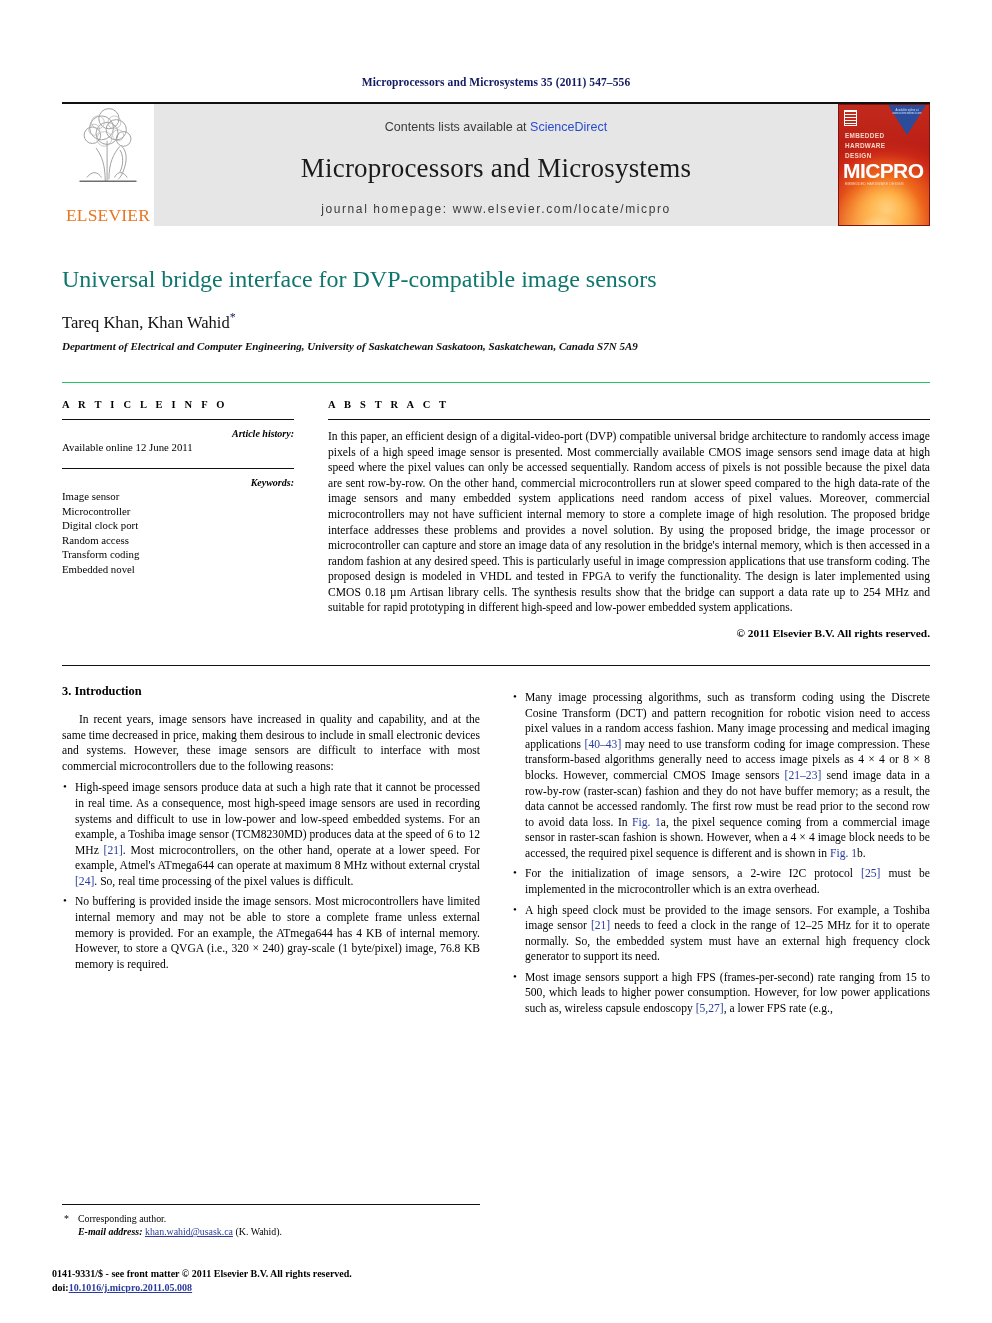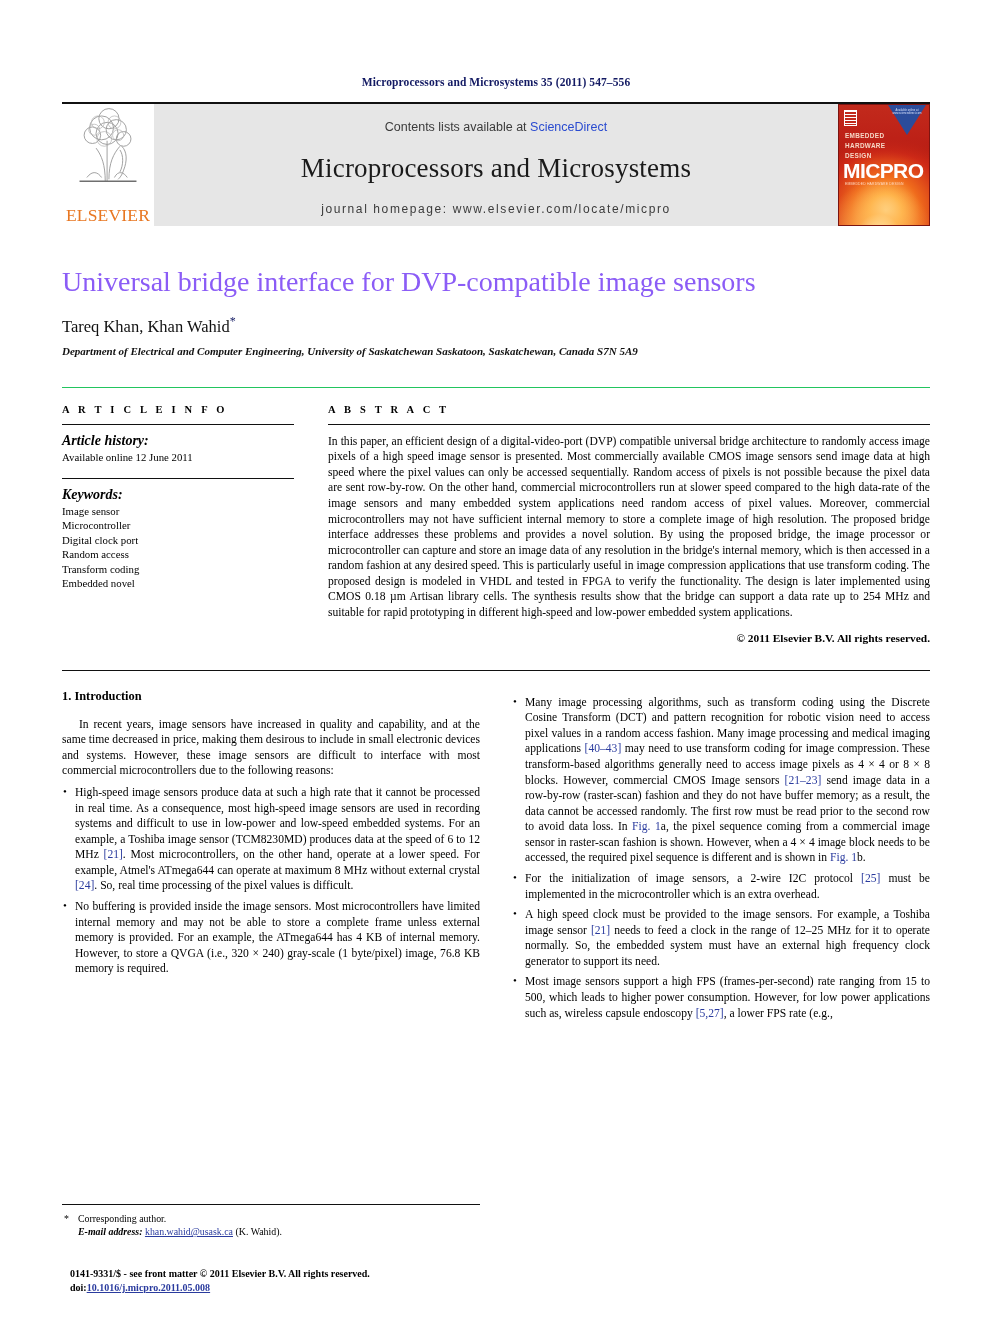--- a/index.html
+++ b/index.html
@@ -111,22 +111,22 @@
   }
   .cover .flare{
     position:absolute;left:-10%;bottom:-14%;width:120%;height:55%;
     background:radial-gradient(ellipse at 45% 95%, rgba(255,246,200,.95) 0%, rgba(255,186,90,.65) 28%, rgba(207,55,20,0) 66%);
   }
 
   
   .titleblock{margin-top:40px;}
   h1.title{
     font-family:"Liberation Serif",serif;
-    font-weight:normal;font-size:28px;line-height:1.15;
-    margin:12px 0 16px 0;color:#8b5cf6;
+    font-weight:normal;font-size:24px;line-height:1.15;
+    margin:12px 0 16px 0;color:#0f766e;
   }
   .authors{
     font-family:"Liberation Serif",serif;
     font-size:16.5px;margin:0 0 8px 0;color:#111;
   }
   .authors .star{color:#131a63;font-size:12px;vertical-align:super;}
   .affil{
     font-family:"Liberation Serif",serif;
     font-style:italic;font-weight:bold;font-size:11px;color:#111;margin:0;
   }
@@ -140,21 +140,21 @@
   .col-abs{flex:1;}
   .sechead{
     font-family:"Liberation Serif",serif;
     font-weight:bold;font-size:10.5px;letter-spacing:3.2px;
     margin:16px 0 9px 0;
   }
   .rule{border-top:1.6px solid #111;}
   .rule-thin{border-top:1px solid #111;}
   .info-sub{
     font-family:"Liberation Serif",serif;
-    font-style:italic;font-weight:bold;font-size:14px;margin:8px 0 1px 0;
+    font-style:italic;font-weight:bold;font-size:10px;margin:8px 0 1px 0;text-align:right;
   }
   .info-line{font-size:10.8px;line-height:1.32;}
   .kw-list{margin:0;padding:0;list-style:none;}
   .kw-list li{font-size:10.8px;line-height:1.34;}
   .abs-body{
     font-size:11.6px;line-height:1.345;text-align:justify;
     margin-top:9px;
   }
   .abs-copy{
     text-align:right;font-weight:bold;font-size:11.4px;margin-top:11px;
@@ -187,21 +187,21 @@
   
   .footnote{
     position:absolute;left:62px;bottom:84px;width:418px;
     border-top:1px solid #111;padding-top:7px;
   }
   .fn-line{font-size:9.9px;line-height:1.38;padding-left:16px;position:relative;}
   .fn-line .fnstar{position:absolute;left:2px;top:0;}
   .fn-em{font-style:italic;font-weight:bold;}
   .fn-mail{color:#2a3b9e;}
   .colophon{
-    position:absolute;left:70px;bottom:28px;width:430px;
+    position:absolute;left:52px;bottom:28px;width:430px;
     font-size:10px;line-height:1.4;font-weight:bold;
   }
   .colophon .doi{color:#2a3b9e;font-weight:bold;}
 </style>
 </head>
 <body>
 
 <div class="page">
 
   <div class="runhead">Microprocessors and Microsystems 35 (2011) 547–556</div>
@@ -291,21 +291,21 @@
       <div class="sechead">A B S T R A C T</div>
       <div class="rule"></div>
       <div class="abs-body">In this paper, an efficient design of a digital-video-port (DVP) compatible universal bridge architecture to randomly access image pixels of a high speed image sensor is presented. Most commercially available CMOS image sensors send image data at high speed where the pixel values can only be accessed sequentially. Random access of pixels is not possible because the pixel data are sent row-by-row. On the other hand, commercial microcontrollers run at slower speed compared to the high data-rate of the image sensors and many embedded system applications need random access of pixel values. Moreover, commercial microcontrollers may not have sufficient internal memory to store a complete image of high resolution. The proposed bridge interface addresses these problems and provides a novel solution. By using the proposed bridge, the image processor or microcontroller can capture and store an image data of any resolution in the bridge's internal memory, which is then accessed in a random fashion at any desired speed. This is particularly useful in image compression applications that use transform coding. The proposed design is modeled in VHDL and tested in FPGA to verify the functionality. The design is later implemented using CMOS 0.18 µm Artisan library cells. The synthesis results show that the bridge can support a data rate up to 254 MHz and suitable for rapid prototyping in different high-speed and low-power embedded system applications.</div>
       <div class="abs-copy">© 2011 Elsevier B.V. All rights reserved.</div>
     </div>
   </div>
 
   <div class="body2">
 
     <div class="bcol">
-      <h2 class="h2">1. Introduction</h2>
+      <h2 class="h2">3. Introduction</h2>
       <p class="para">In recent years, image sensors have increased in quality and capability, and at the same time decreased in price, making them desirous to include in small electronic devices and systems. However, these image sensors are difficult to interface with most commercial microcontrollers due to the following reasons:</p>
       <ul class="bul">
         <li>High-speed image sensors produce data at such a high rate that
           it cannot be processed in real time. As a consequence, most high-speed image sensors are used in recording
           systems and difficult to use in low-power and low-speed embedded systems. For an example, a Toshiba image
           sensor (TCM8230MD) produces data at the speed of 6 to 12 MHz <a class="ref" href="#">[21]</a>. Most microcontrollers, on the other hand,
           operate at a lower speed. For example, Atmel's ATmega644 can operate at maximum 8 MHz without external
           crystal <a class="ref" href="#">[24]</a>. So, real time processing of the pixel values is difficult.</li>
         <li>No buffering is provided inside the image sensors. Most microcontrollers
           have limited internal memory and may not be able to store a complete frame unless external memory is provided.

